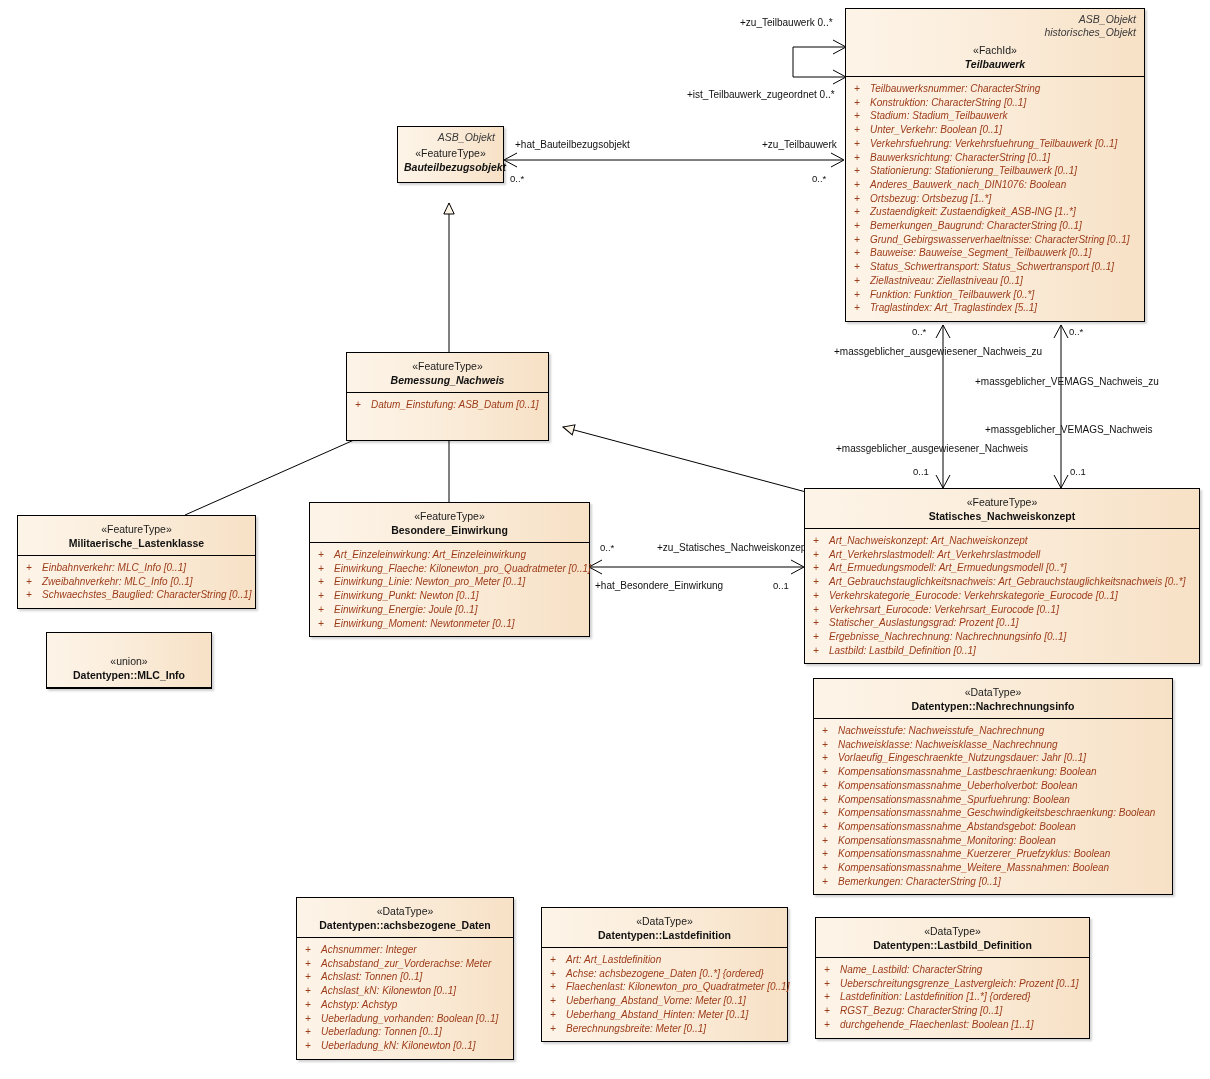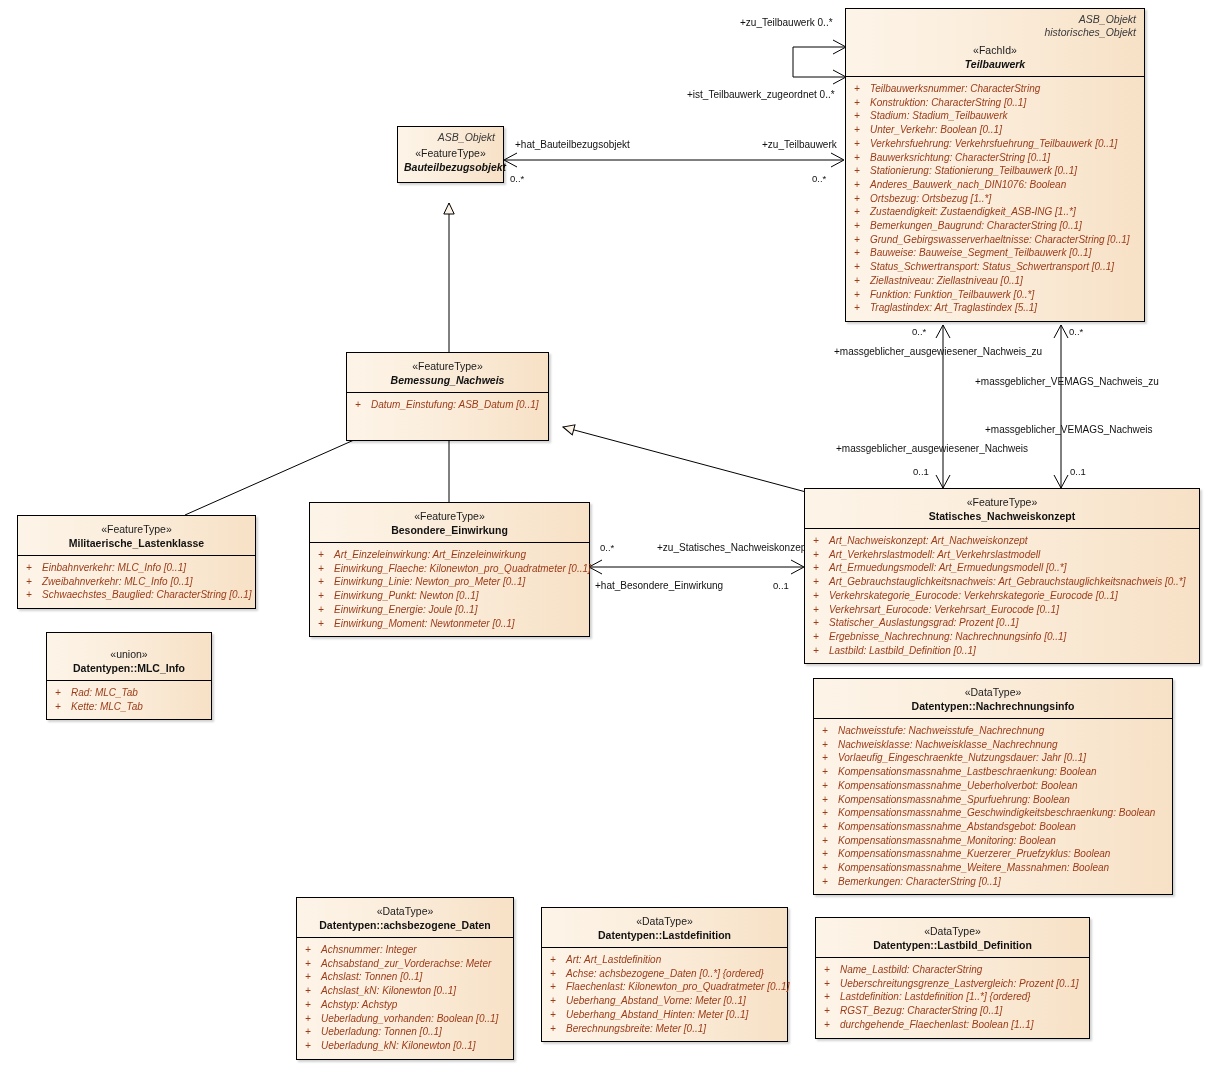--- a/index.html
+++ b/index.html
@@ -218,27 +218,23 @@
       <span class="cname">Militaerische_Lastenklasse</span>
     </div>
     <div class="body">
       <div class="attr"><span class="vis">+</span><span>Einbahnverkehr: MLC_Info [0..1]</span></div>
       <div class="attr"><span class="vis">+</span><span>Zweibahnverkehr: MLC_Info [0..1]</span></div>
       <div class="attr"><span class="vis">+</span><span>Schwaechstes_Bauglied: CharacterString [0..1]</span></div>
     </div>
   </div>
 
   <div class="uml" style="left:46px; top:632px; width:166px;">
-    <div class="hdr" style="padding-top:15px;">
+    <div class="hdr" style="padding-top:22px;">
       <span class="stereo">«union»</span>
       <span class="cname">Datentypen::MLC_Info</span>
-    </div>
-    <div class="body">
-      <div class="attr"><span class="vis">+</span><span>Rad: MLC_Tab</span></div>
-      <div class="attr"><span class="vis">+</span><span>Kette: MLC_Tab</span></div>
     </div>
   </div>
 
   <div class="uml" style="left:309px; top:502px; width:281px;">
     <div class="hdr" style="padding-top:7px;">
       <span class="stereo">«FeatureType»</span>
       <span class="cname">Besondere_Einwirkung</span>
     </div>
     <div class="body">
       <div class="attr"><span class="vis">+</span><span>Art_Einzeleinwirkung: Art_Einzeleinwirkung</span></div>

